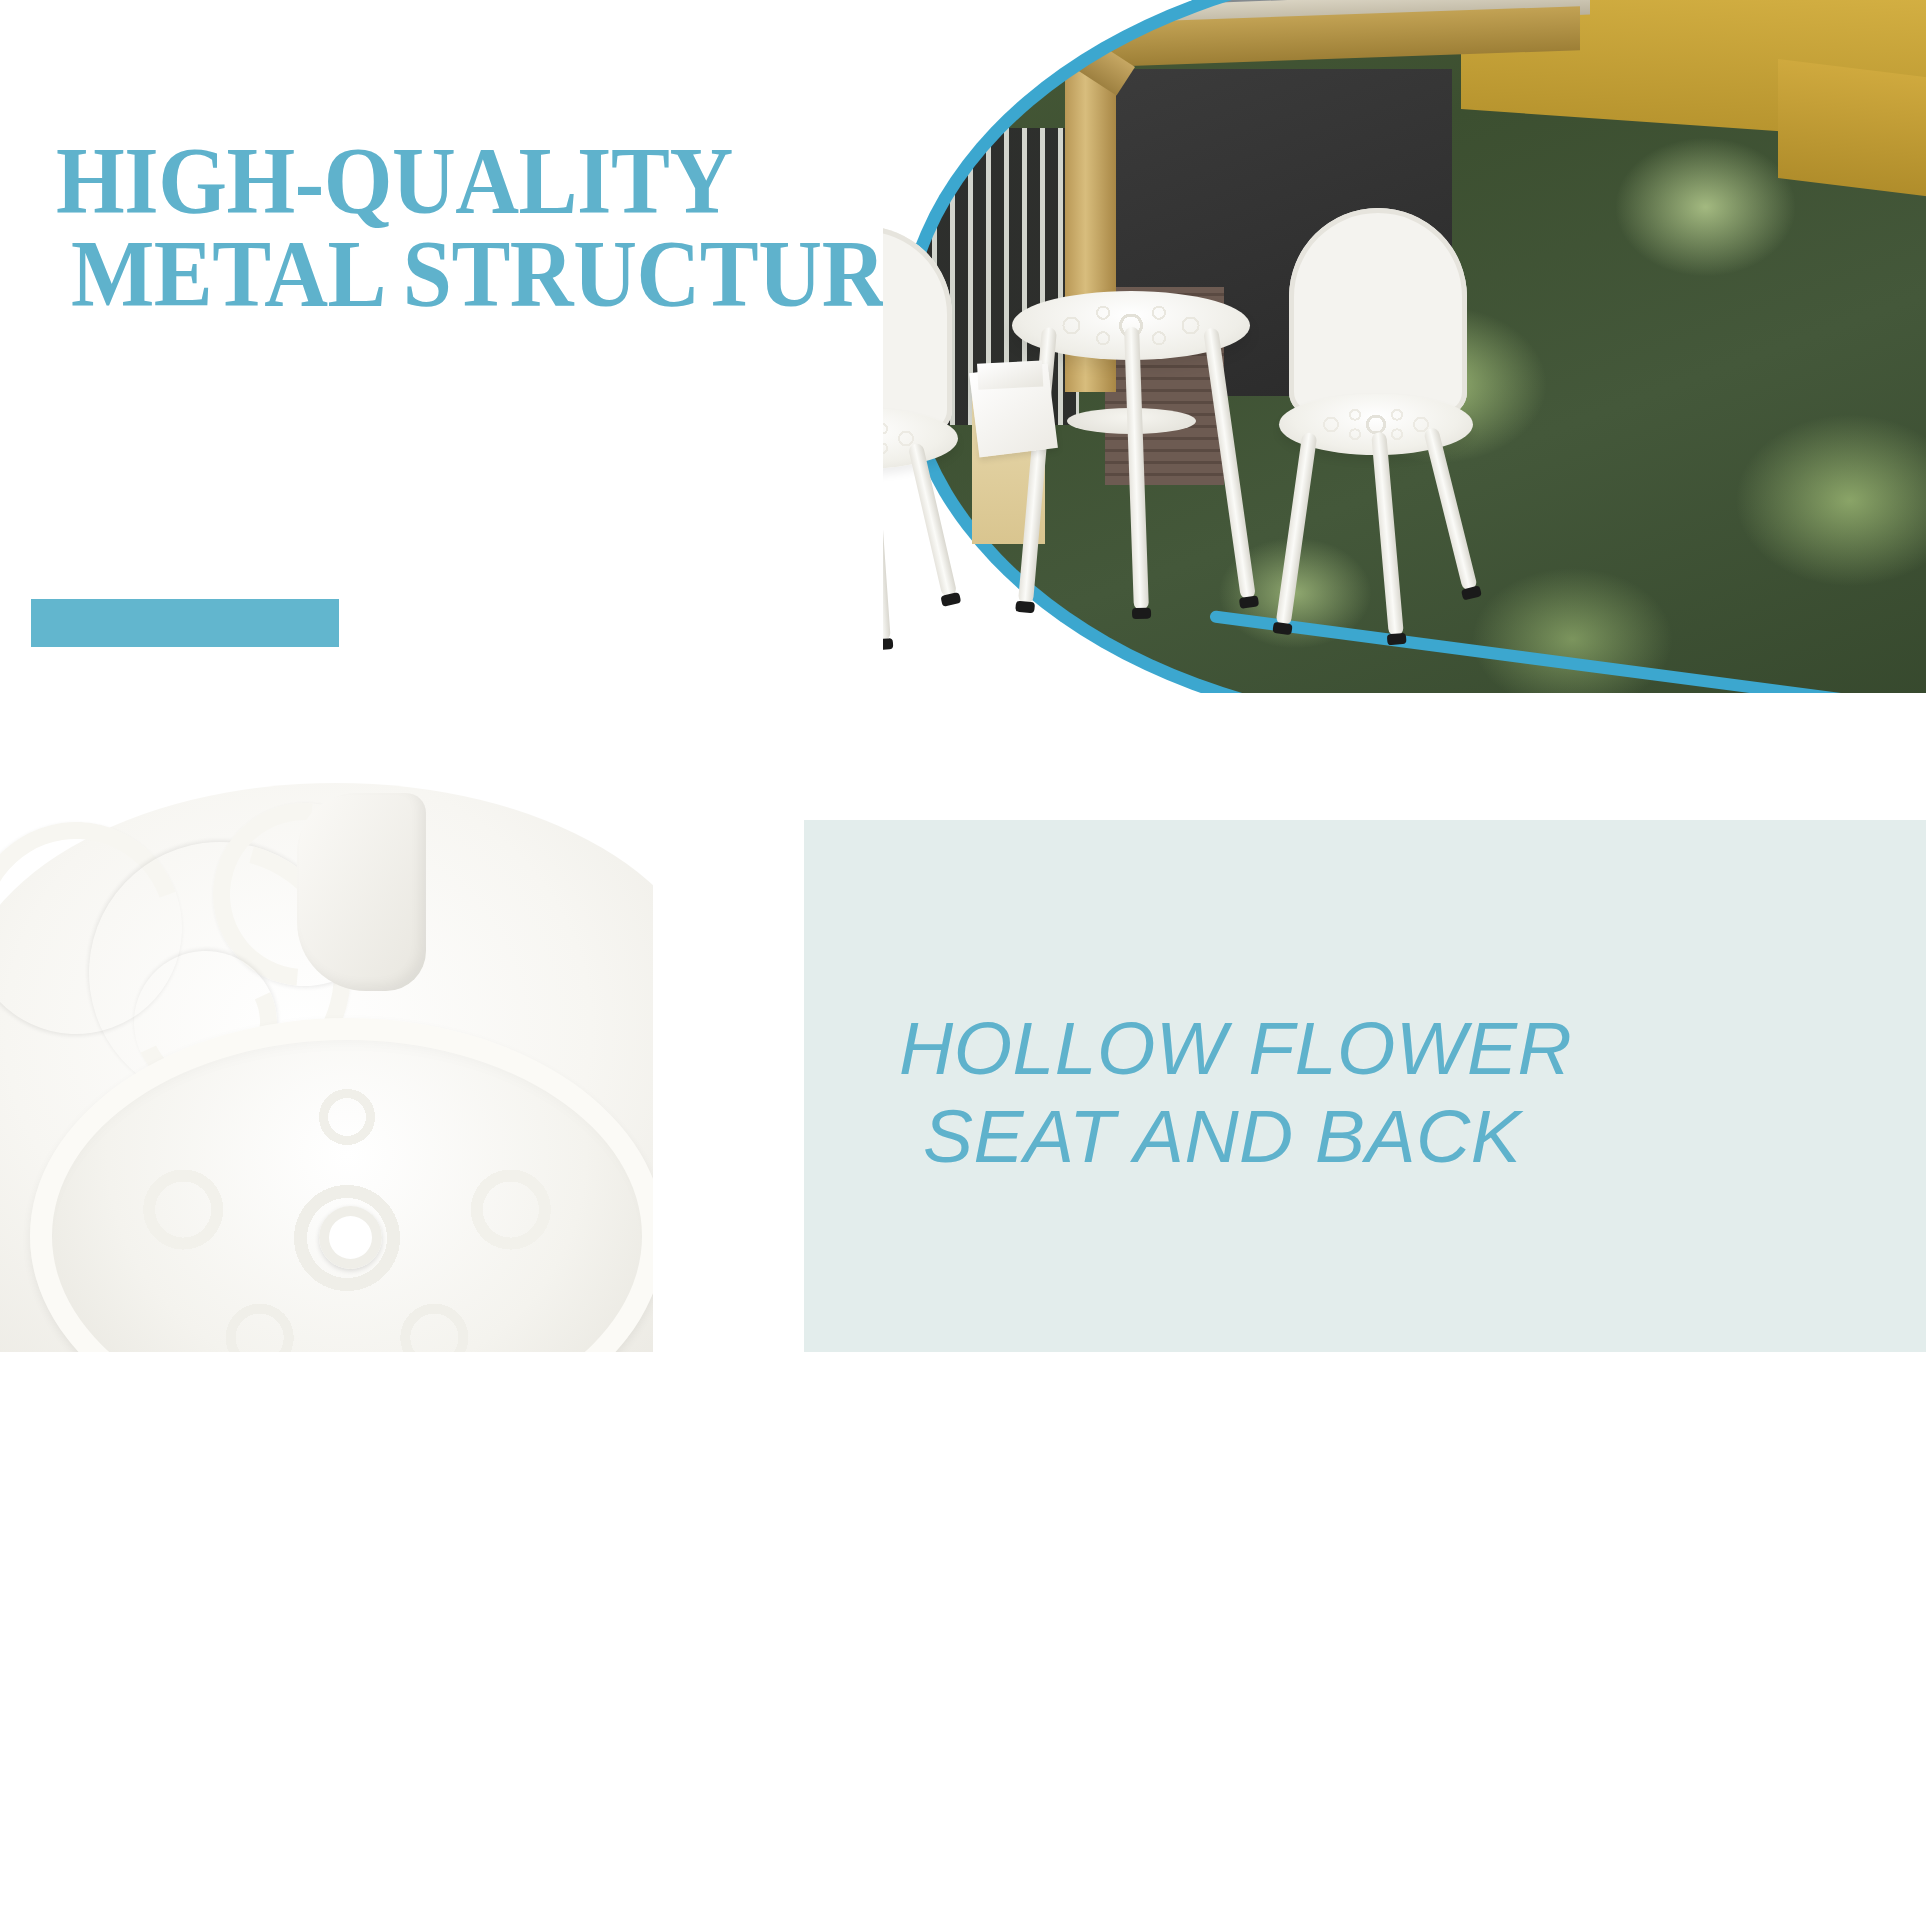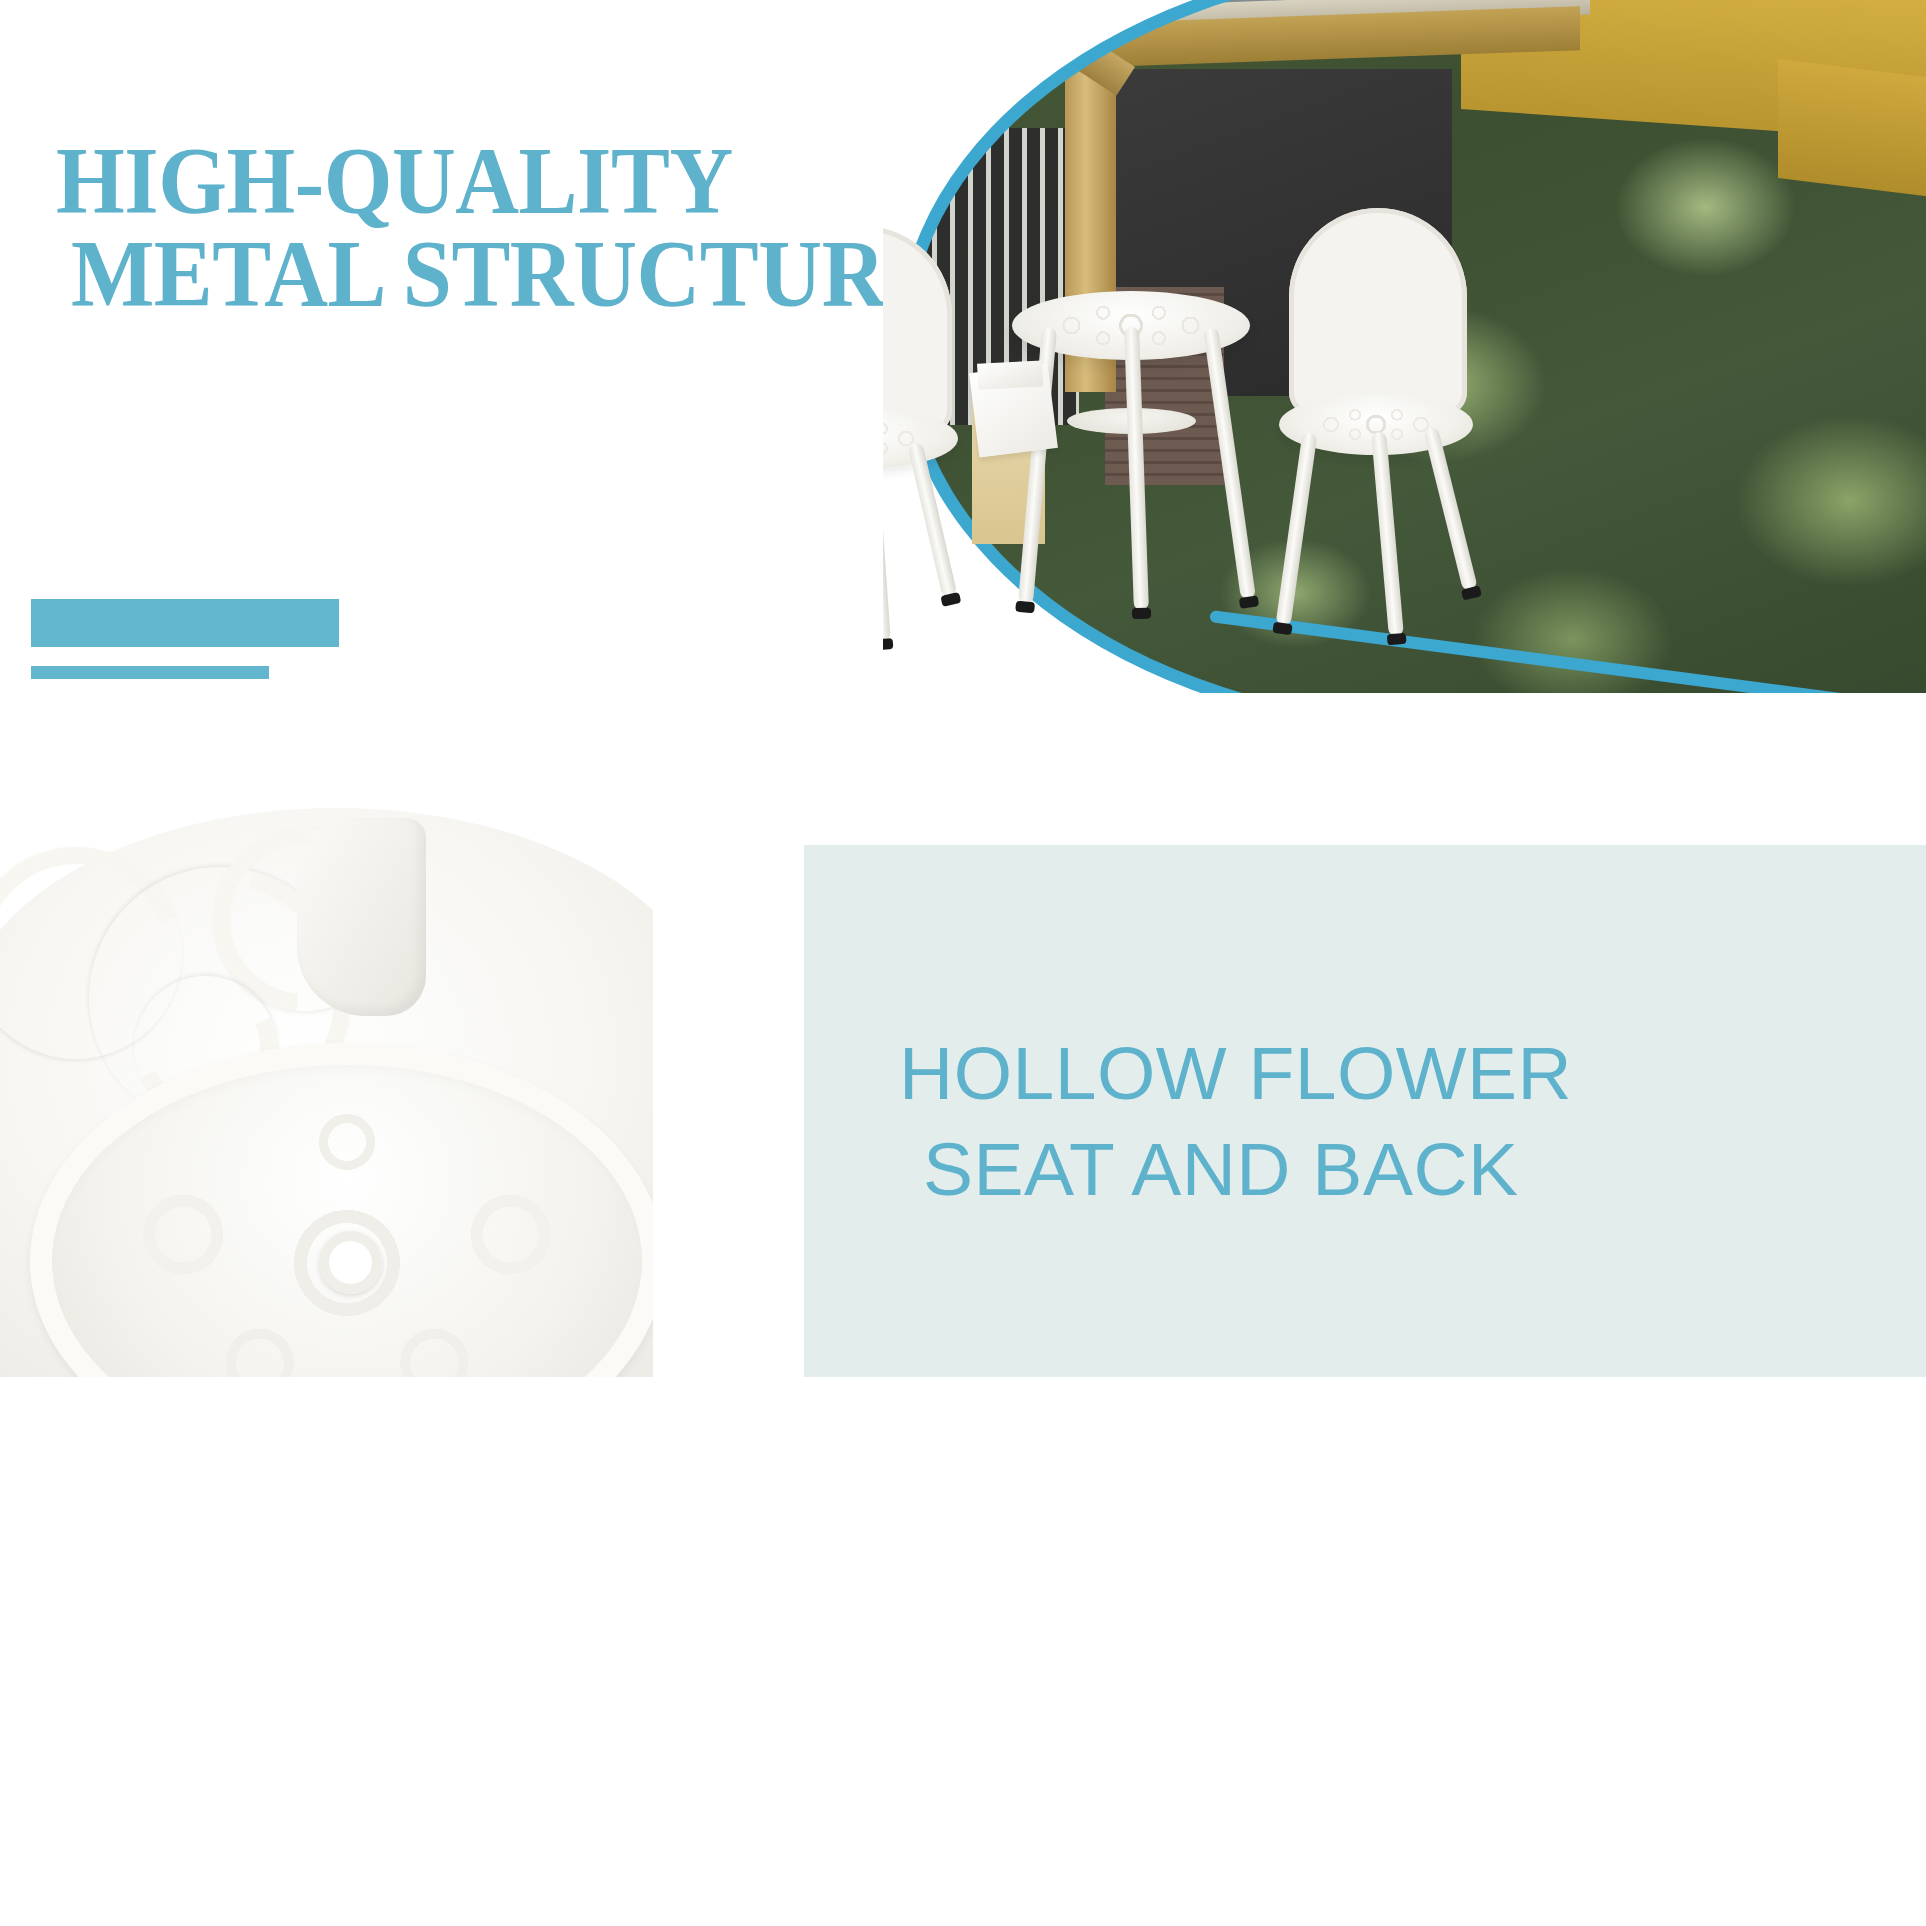--- a/index.html
+++ b/index.html
@@ -202,21 +202,21 @@
   }
   .napkin::before{
     content:"";position:absolute;left:8px;top:-6px;width:65px;height:26px;
     background:linear-gradient(160deg,#ffffff,#e7e5de);transform:rotate(4deg);
   }
   .cream-wall{
     position:absolute;width:73px;height:158px;background:linear-gradient(180deg,#e8d9ae,#d9c58f);
   }
 
   
-  .sec-mid{position:absolute;left:0;top:845px;width:1753px;height:532px;}
+  .sec-mid{position:absolute;left:0;top:820px;width:1753px;height:532px;font-style:italic;}
   .scroll-photo{
     position:absolute;left:0;top:-166px;width:653px;height:698px;overflow:hidden;background:#fff;
   }
   .sc-base{
     position:absolute;left:-40px;top:129px;width:752px;height:614px;
     background:radial-gradient(ellipse at 45% 40%, #ffffff 0%, #f7f6f2 50%, #e9e7e0 100%);
     border-radius:50% 50% 0 0 / 36% 36% 0 0;
   }
   .swirl{
     position:absolute;border:17px solid #f7f6f1;border-radius:50%;
@@ -260,21 +260,21 @@
   }
 
   .panel-mid{
     position:absolute;left:804px;top:0px;width:1123px;height:532px;background:#e3edec;
   }
   .mid-title{
     position:absolute;left:95px;top:123px;width:970px;
     font-size:75px;line-height:1.17;font-weight:400;color:#5fb2cc;
     letter-spacing:0.5px;text-transform:uppercase;
   }
-  .mid-title .l2{display:block;padding-left:24px;margin-top:8px;}
+  .mid-title .l2{display:block;padding-left:24px;}
 
   
   .sec-bot{position:absolute;left:0;top:1382px;width:1927px;height:545px;}
   .panel-bot{position:absolute;left:0;top:0;width:1121px;height:545px;background:#e3edec;}
   .bot-title{
     position:absolute;left:0px;top:137px;width:1121px;text-align:center;
     font-size:75px;line-height:1.17;font-weight:400;color:#5fb2cc;
     letter-spacing:0.5px;text-transform:uppercase;
   }
   .bot-title .l2{display:block;padding-right:50px;}

